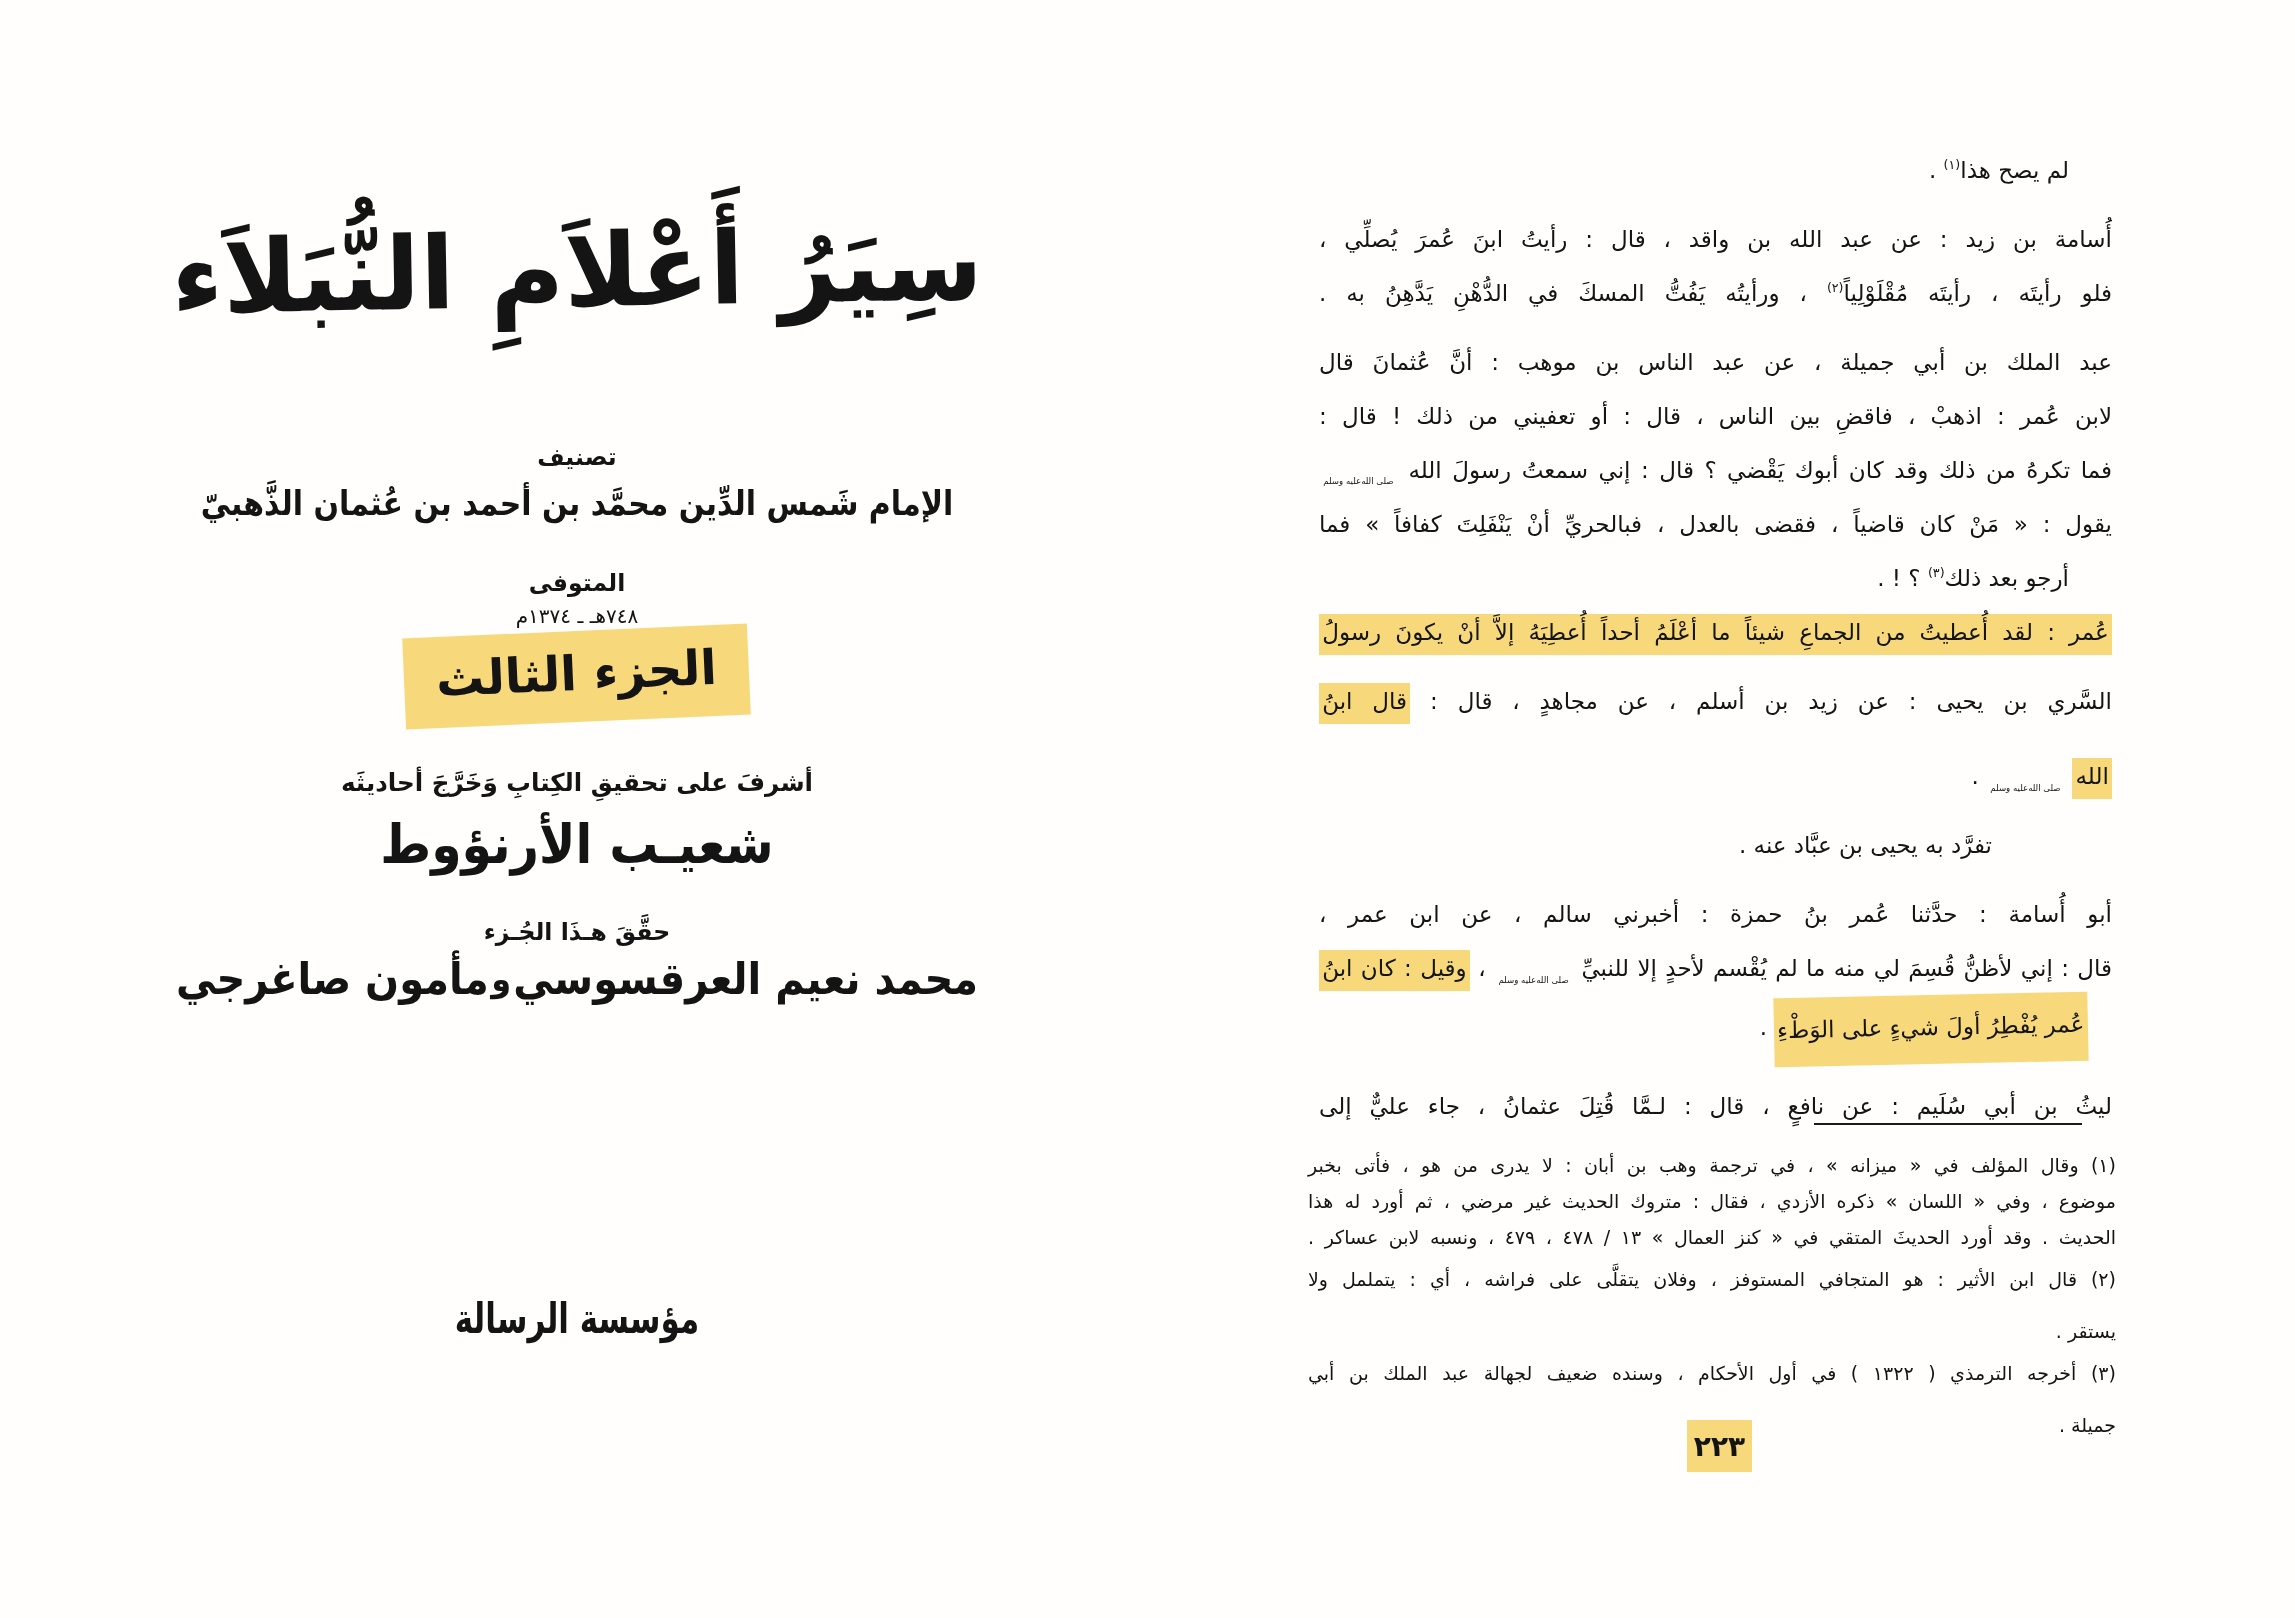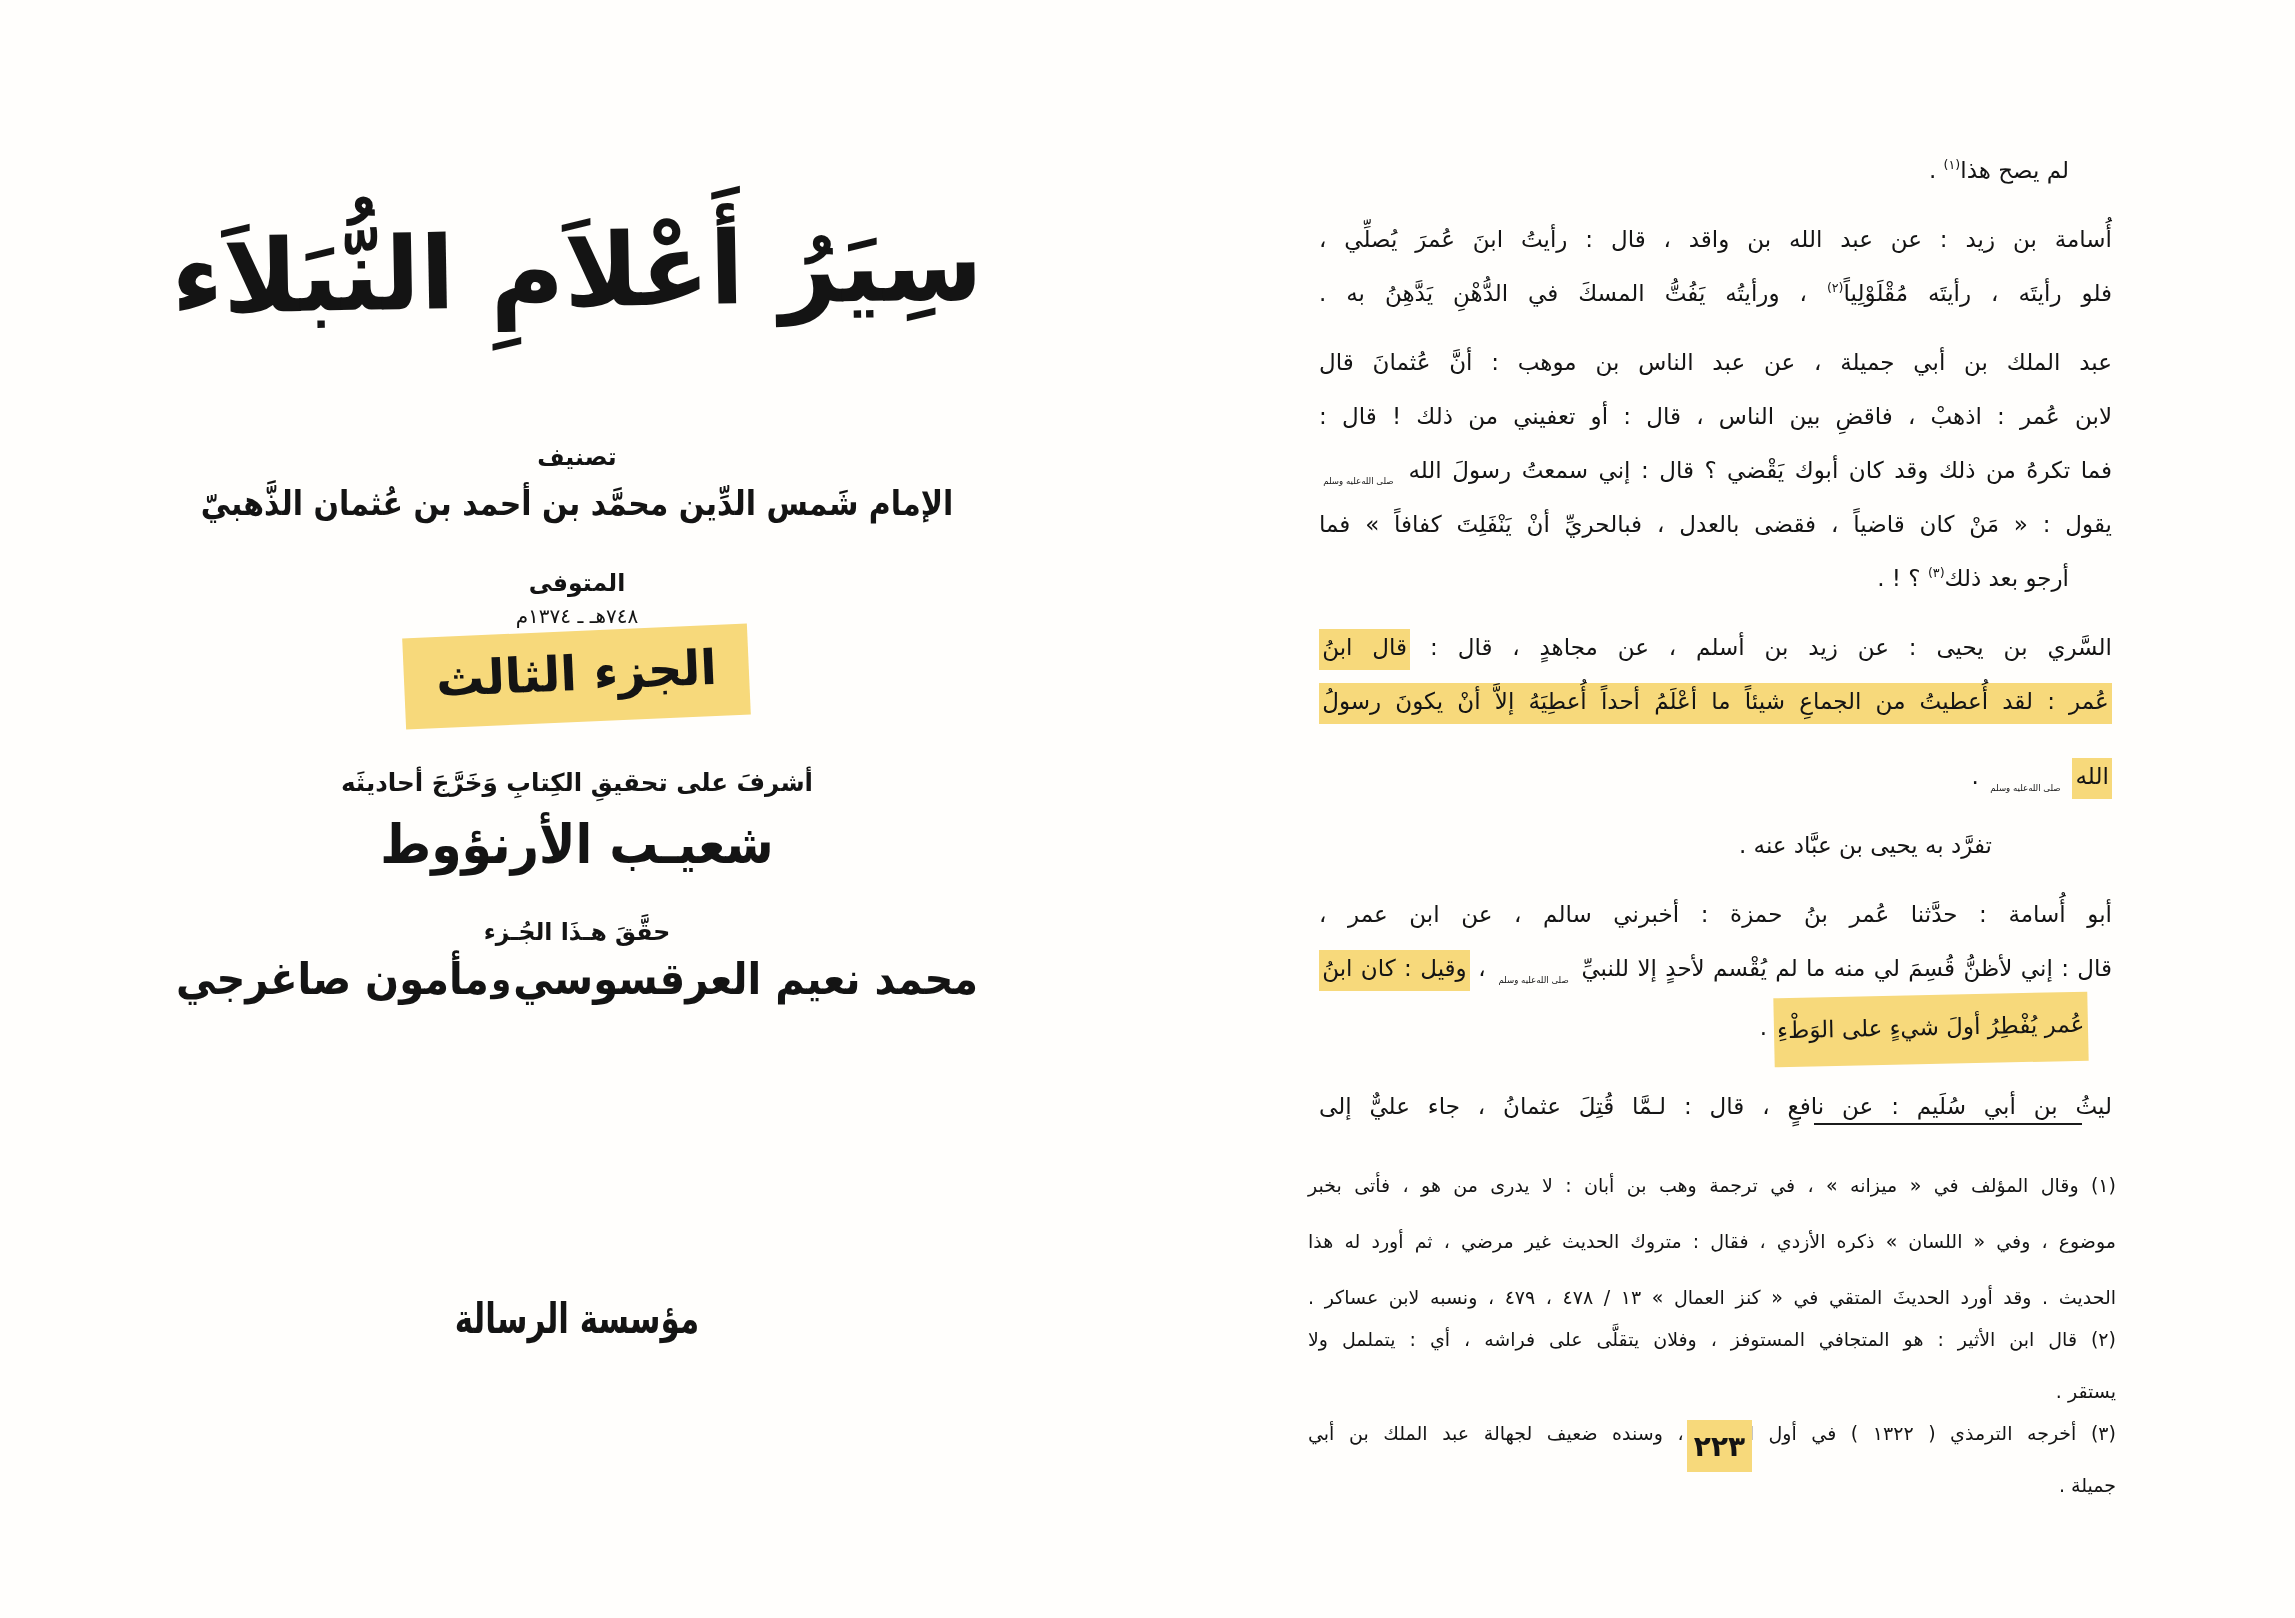--- a/index.html
+++ b/index.html
@@ -51,21 +51,21 @@
   .hl-text{background:var(--hl);padding:5.4px 3.2px 9.6px 3.2px;}
   .rot{display:inline-block;transform:rotate(-1.2deg);}
   .saw{
     display:inline-flex;flex-direction:row;
     font-size:8.6px;line-height:1.12;vertical-align:-6.4px;
     text-align:center;margin:0 4.3px;font-weight:normal;
   }
   .fn-sep{position:absolute;top:1123px;right:213px;width:268px;border-top:2.1px solid #1b1b1b;}
   .footnotes{position:absolute;top:1147px;left:161px;width:808px;font-size:19px;direction:rtl;}
   .fn-line{line-height:36px;}
-  .fn-line.just{text-align:justify;text-align-last:justify;margin-top:20px;}
+  .fn-line.just{text-align:justify;text-align-last:justify;}
   .fn-line.start{text-align:right;margin-top:16px;}
   .fn-line.sp-fn{margin-top:6px;}
   .page-number{
     position:absolute;top:1420px;left:540px;width:65px;height:52px;
     background:var(--hl);
     display:flex;align-items:center;justify-content:center;
     font-size:28px;font-weight:bold;
   }
   :root{--hl:#f7d97b;}
 </style>
@@ -102,22 +102,22 @@
         <div class="line just sp-para"><span>أُسامة بن زيد : عن عبد الله بن واقد ، قال : رأيتُ ابنَ عُمرَ يُصلِّي ،</span></div>
         <div class="line just"><span>فلو رأيتَه ، رأيتَه مُقْلَوْلِياً</span><sup>(٢)</sup><span> ، ورأيتُه يَفُتُّ المسكَ في الدُّهْنِ يَدَّهِنُ به .</span></div>
         <div class="line just sp-para"><span>عبد الملك بن أبي جميلة ، عن عبد الناس بن موهب : أنَّ عُثمانَ قال</span></div>
         <div class="line just"><span>لابن عُمر : اذهبْ ، فاقضِ بين الناس ، قال : أو تعفيني من ذلك ! قال :</span></div>
         <div class="line just"><span>فما تكرهُ من ذلك وقد كان أبوك يَقْضي ؟ قال : إني سمعتُ رسولَ الله </span><span class="saw">
             <span>صلى الله</span>
             <span>عليه وسلم</span>
           </span></div>
         <div class="line just"><span>يقول : « مَنْ كان قاضياً ، فقضى بالعدل ، فبالحريِّ أنْ يَنْفَلِتَ كفافاً » فما</span></div>
         <div class="line start ind1"><span>أرجو بعد ذلك</span><sup>(٣)</sup><span> ؟ ! .</span></div>
+        <div class="line just"><span class="hl-text">عُمر : لقد أُعطيتُ من الجماعِ شيئاً ما أعْلَمُ أحداً أُعطِيَهُ إلاَّ أنْ يكونَ رسولُ</span></div>
         <div class="line just sp-para"><span>السَّري بن يحيى : عن زيد بن أسلم ، عن مجاهدٍ ، قال : </span><span class="hl-text">قال ابنُ</span></div>
-        <div class="line just"><span class="hl-text">عُمر : لقد أُعطيتُ من الجماعِ شيئاً ما أعْلَمُ أحداً أُعطِيَهُ إلاَّ أنْ يكونَ رسولُ</span></div>
         <div class="line start sp-wide"><span class="hl-text">الله</span><span> </span><span class="saw">
             <span>صلى الله</span>
             <span>عليه وسلم</span>
           </span><span> .</span></div>
         <div class="line start ind2 sp-para"><span>تفرَّد به يحيى بن عبَّاد عنه .</span></div>
         <div class="line just sp-para"><span>أبو أُسامة : حدَّثنا عُمر بنُ حمزة : أخبرني سالم ، عن ابن عمر ،</span></div>
         <div class="line just"><span>قال : إني لأظنُّ قُسِمَ لي منه ما لم يُقْسم لأحدٍ إلا للنبيِّ </span><span class="saw">
             <span>صلى الله</span>
             <span>عليه وسلم</span>
           </span><span> ، </span><span class="hl-text">وقيل : كان ابنُ</span></div>

